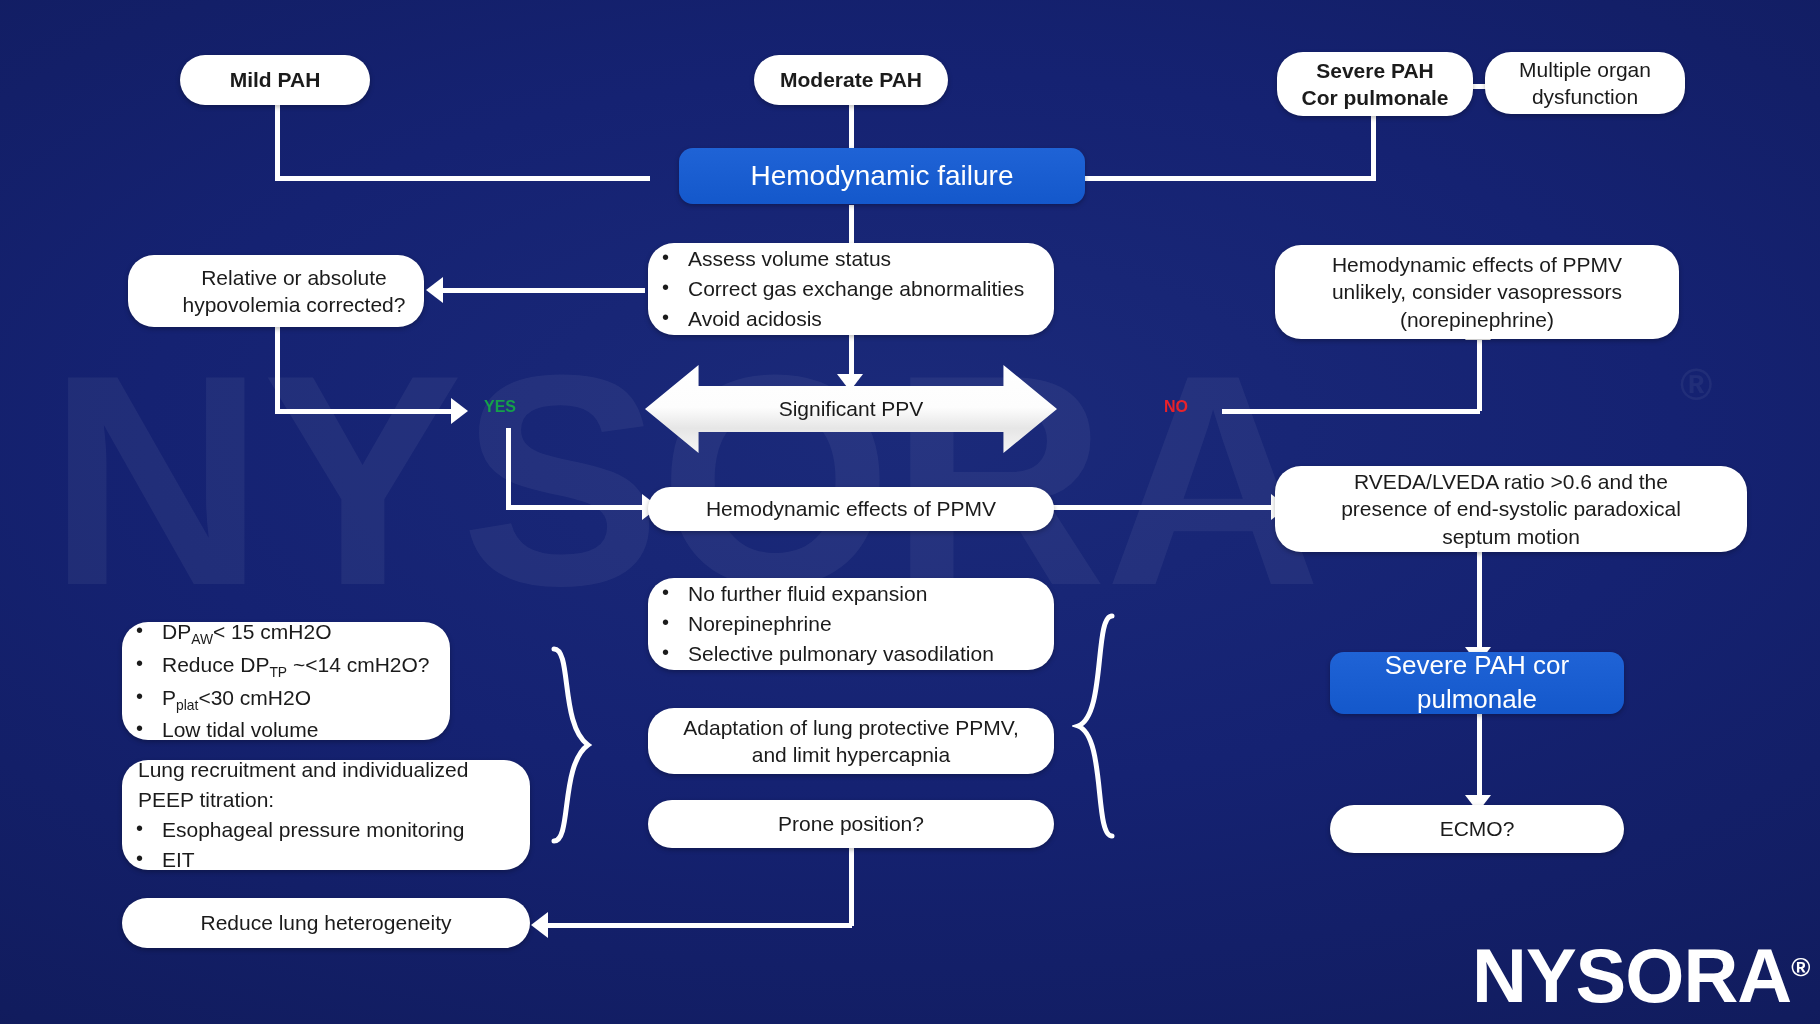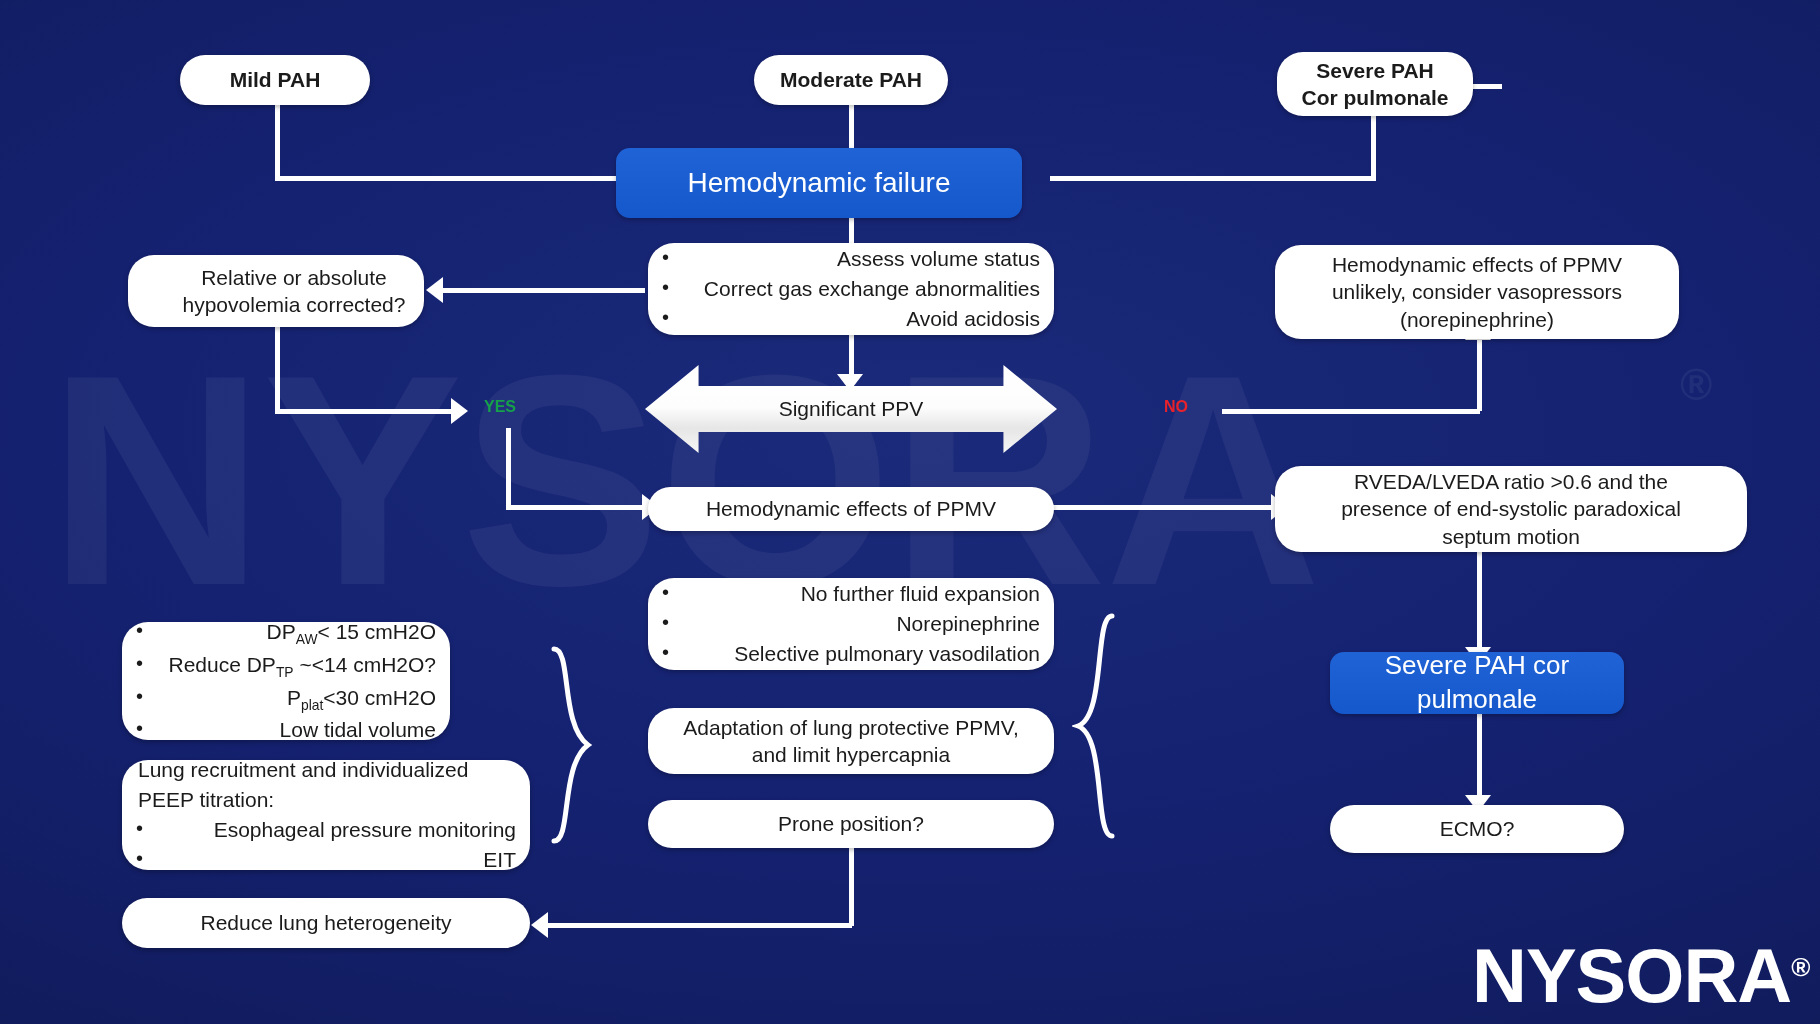--- a/index.html
+++ b/index.html
@@ -52,21 +52,21 @@
   .node.center { align-items: center; text-align: center; }
   .node .t { font-size: 21px; line-height: 1.30; }
   .node.bold .t { font-weight: bold; font-size: 21px; }
   .node.blue {
     background: linear-gradient(180deg,#1f63d6 0%, #1458cb 100%);
     color: #ffffff;
     border-radius: 14px;
   }
   .node.blue .t { font-size: 28px; }
 
-  ul.blist { list-style: none; text-align: right; }
+  ul.blist { list-style: none; }
   ul.blist li {
     position: relative;
     font-size: 21px;
     line-height: 1.42;
     padding-left: 34px;
   }
   ul.blist li:before {
     content: "\2022";
     position: absolute;
     left: 8px; top: -1px;
@@ -183,22 +183,26 @@
 
   <div class="node center bold" style="left:754px; top:55px; width:194px; height:50px;">
     <div class="t">Moderate PAH</div>
   </div>
 
   <div class="node center bold" style="left:1277px; top:52px; width:196px; height:64px;">
     <div class="t">Severe PAH</div>
     <div class="t">Cor pulmonale</div>
   </div>
 
-
-  <div class="node blue center" style="left:616px; top:148px; width:406px; height:70px;">
+  <div class="node center" style="left:1485px; top:52px; width:200px; height:62px;">
+    <div class="t">Multiple organ</div>
+    <div class="t">dysfunction</div>
+  </div>
+
+  <div class="node blue center" style="left:679px; top:148px; width:406px; height:56px;">
     <div class="t">Hemodynamic failure</div>
   </div>
 
   <div class="node" style="left:648px; top:243px; width:406px; height:92px; padding:8px 14px 8px 6px;">
     <ul class="blist">
       <li>Assess volume status</li>
       <li>Correct gas exchange abnormalities</li>
       <li>Avoid acidosis</li>
     </ul>
   </div>

